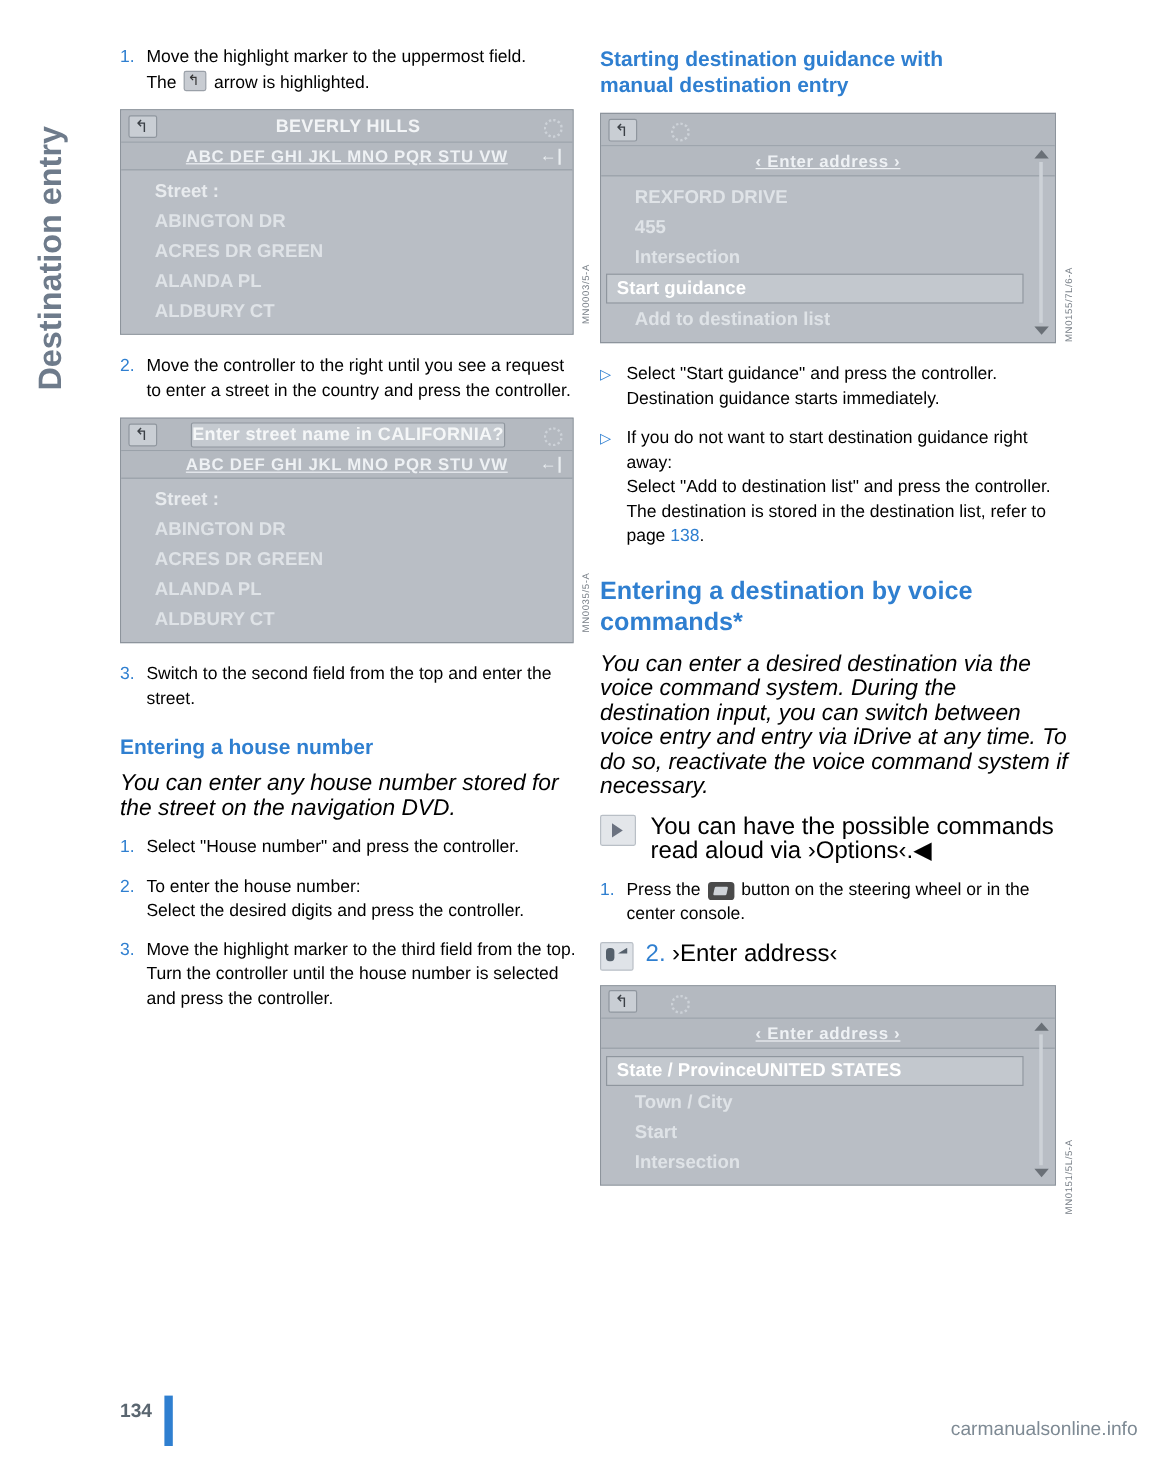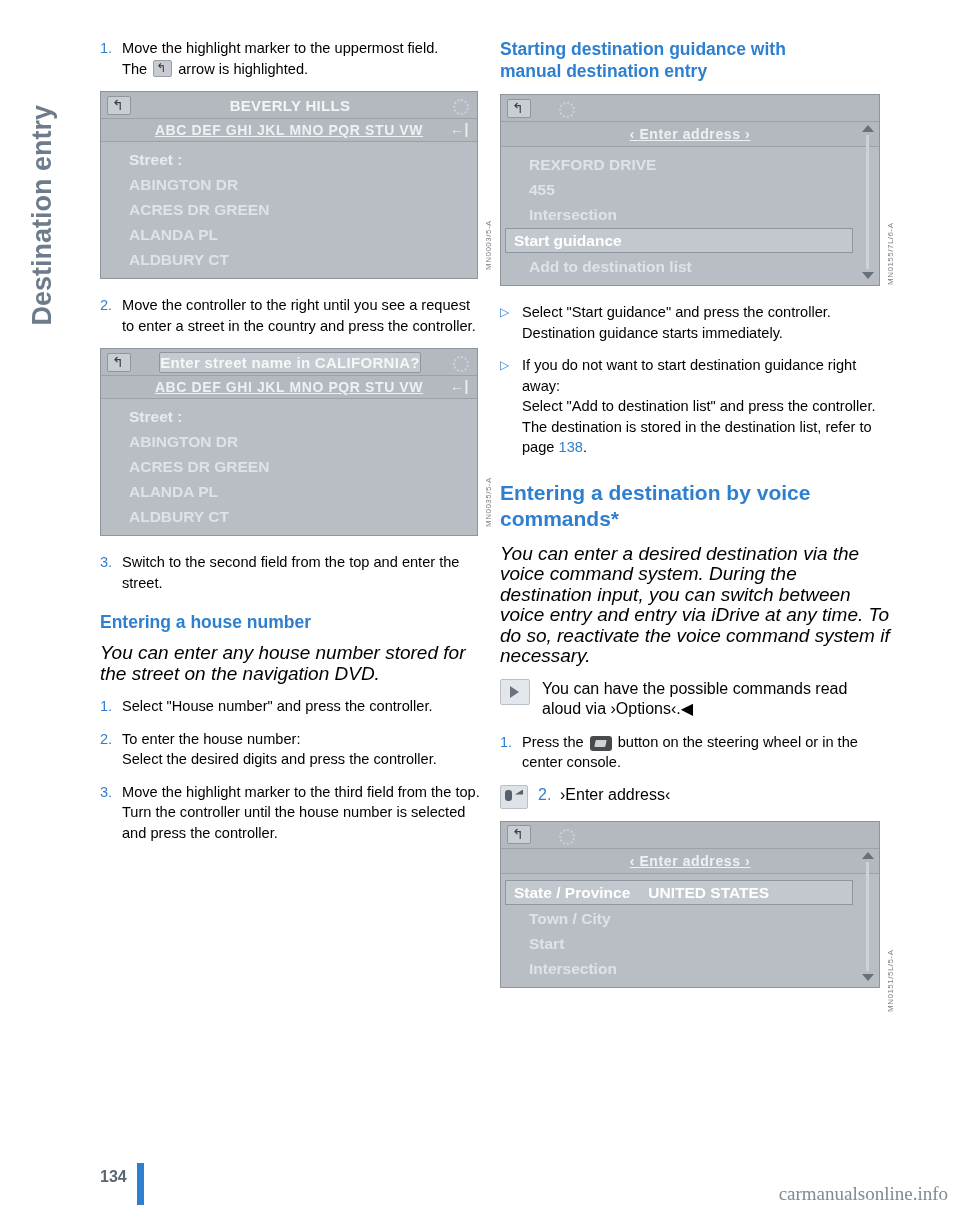--- a/index.html
+++ b/index.html
@@ -134,21 +134,21 @@
     background: #cfd3d8;
     border-radius: 1px;
     transform: skewX(-12deg);
   }
 
   
   .voice-row {
     display: flex;
     align-items: flex-start;
     margin-bottom: 12px;
-    font-size: 16px;
+    font-size: 20px;
     line-height: 20.5px;
   }
   .icon-square {
     width: 28px;
     height: 24px;
     flex: 0 0 28px;
     background: #e3e6ea;
     border: 1px solid #b9bfc6;
     border-radius: 2px;
     margin-right: 12px;
@@ -357,23 +357,23 @@
     left: 137px;
     top: 1163px;
     width: 7px;
     height: 42px;
     background: #2f7fd0;
   }
   .watermark {
     position: absolute;
     right: 12px;
     top: 1183px;
-    font-size: 19px;
+    font-size: 16px;
     color: #7e8a94;
-    font-family: Liberation Serif, serif;
+    font-family: Liberation Sans, sans-serif;
   }
 </style>
 </head>
 <body>
 
 <div class="page">
 
   <div class="side-title">Destination entry</div>
 
   <div class="col-left">
@@ -518,21 +518,21 @@
 
     <div class="screen" style="width:378px; margin-top:10px;">
       <div class="scr-top">
         <div class="scr-back"></div>
         <div class="scr-knob"></div>
       </div>
       <div class="scr-alpha" style="height:24px;">
         <span>‹ Enter address ›</span>
       </div>
       <div class="scr-body" style="padding-right:22px;">
-        <div class="scr-line sel" style="display:flex; justify-content:flex-start; gap:18px;">
+        <div class="scr-line sel" style="display:flex; justify-content:flex-start; ">
           <span>State / Province</span>
           <span>UNITED STATES</span>
         </div>
         <div class="scr-line">Town / City</div>
         <div class="scr-line">Start</div>
         <div class="scr-line">Intersection</div>
       </div>
       <div class="scr-scroll">
         <div class="up"></div>
         <div class="bar"></div>

